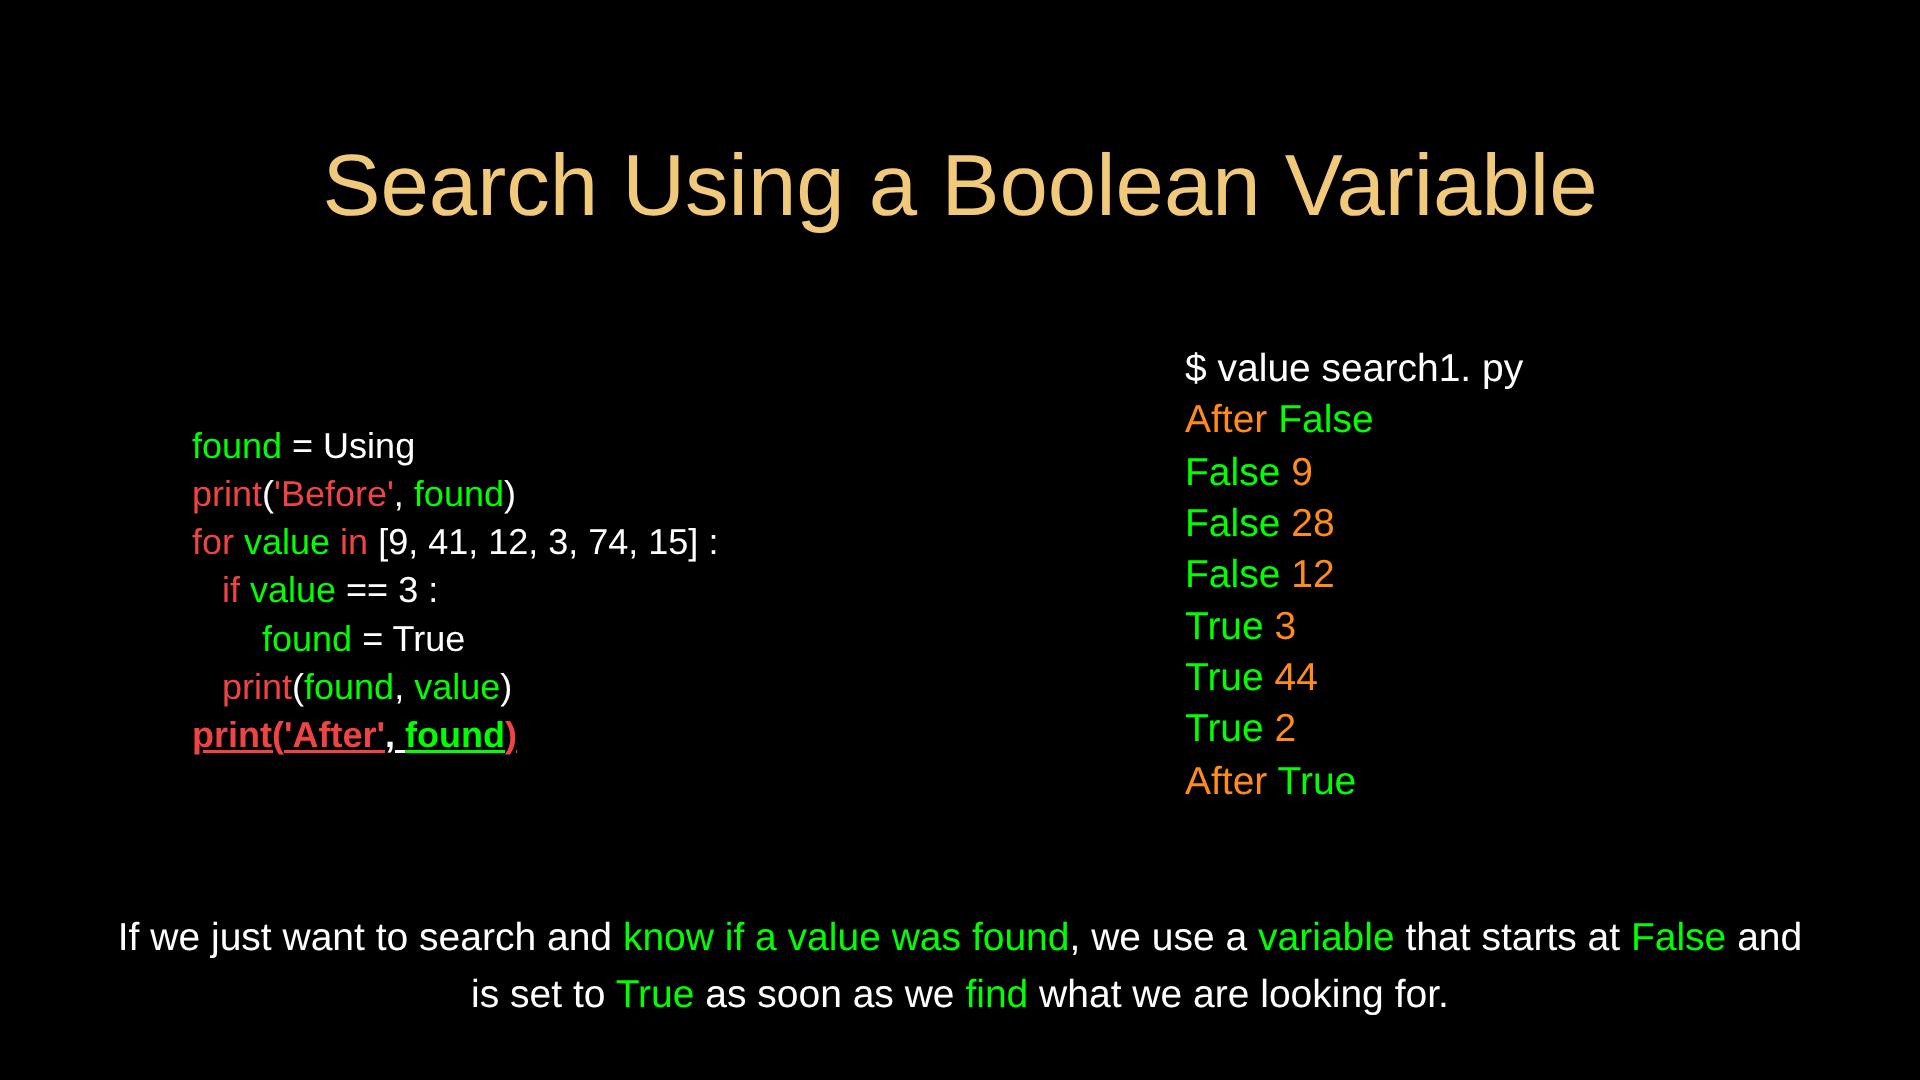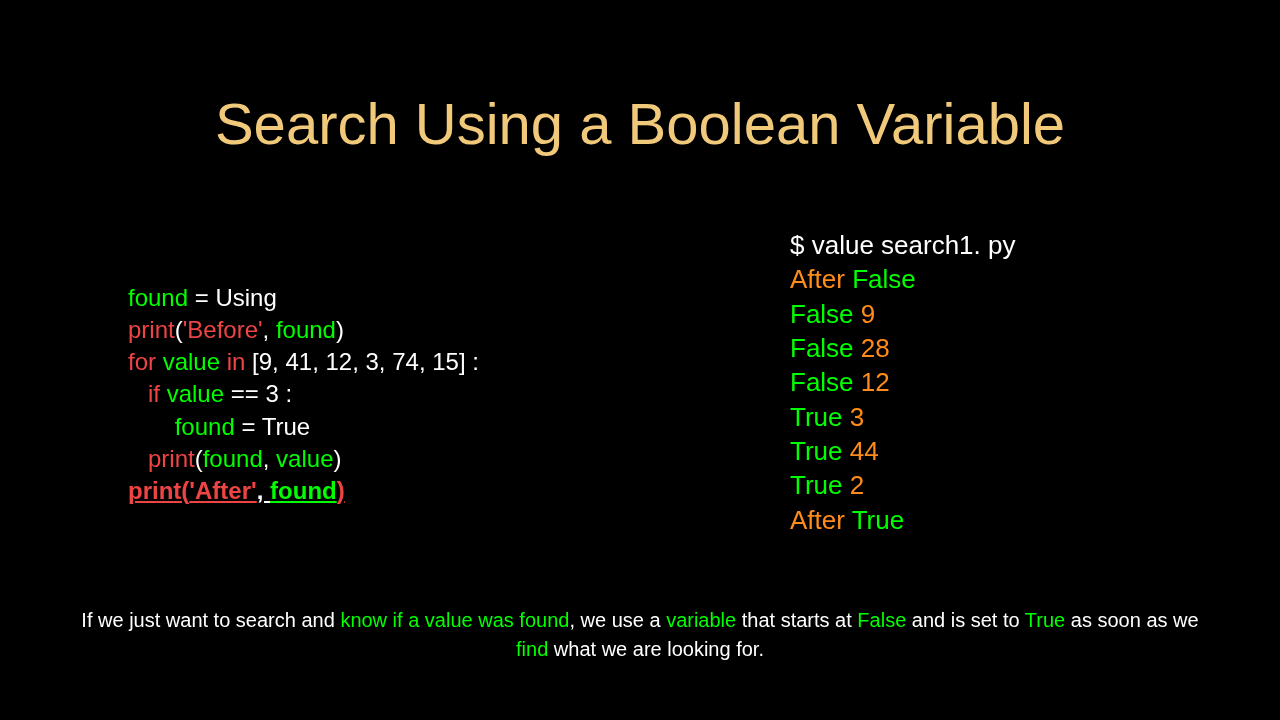--- a/index.html
+++ b/index.html
@@ -44,21 +44,21 @@
     line-height: 1.32;
     white-space: pre;
   }
   .caption {
     position: absolute;
     left: 70px;
     right: 70px;
     top: 606px;
     text-align: center;
     color: #fff;
-    font-size: 20px;
+    font-size: 26px;
     line-height: 1.45;
   }
   .c-white  { color: #ffffff; }
   .c-yellow { color: #ef4444; }
   .c-green  { color: #00ff00; }
   .c-magenta{ color: #ef4444; }
   .c-orange { color: #ff8c1a; }
   .bold { font-weight: 700; text-decoration: underline; }
 </style>
 </head>

